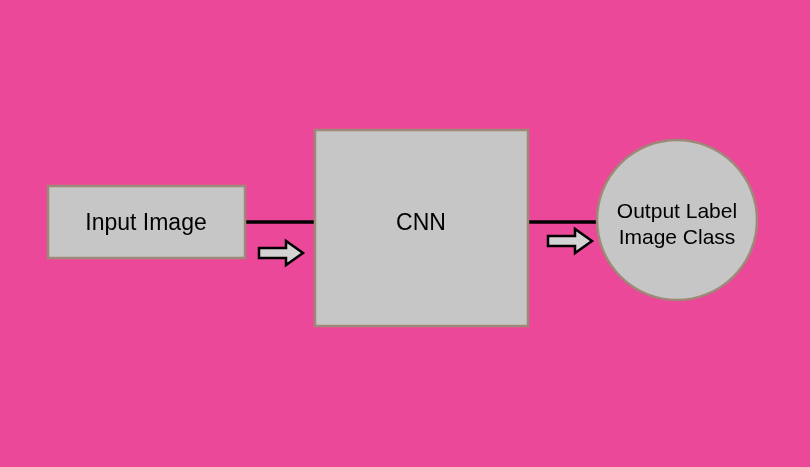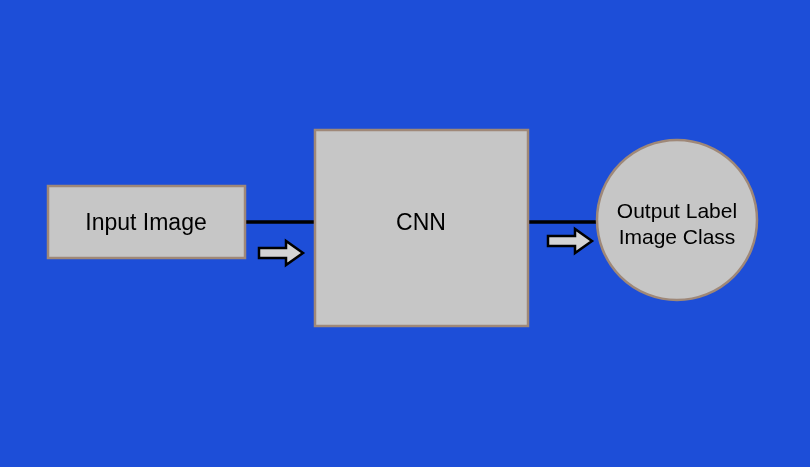--- a/index.html
+++ b/index.html
@@ -10,21 +10,21 @@
     width: 810px;
     height: 467px;
     background: #ffffff;
     font-family: "Liberation Sans", sans-serif;
     overflow: hidden;
   }
   #canvas {
     position: relative;
     width: 810px;
     height: 467px;
-    background: #1d4ed8;
+    background: #ec4899;
   }
   svg.diagram {
     position: absolute;
     left: 0;
     top: 0;
     width: 810px;
     height: 467px;
   }
   .node-label {
     font-family: "Liberation Sans", sans-serif;

